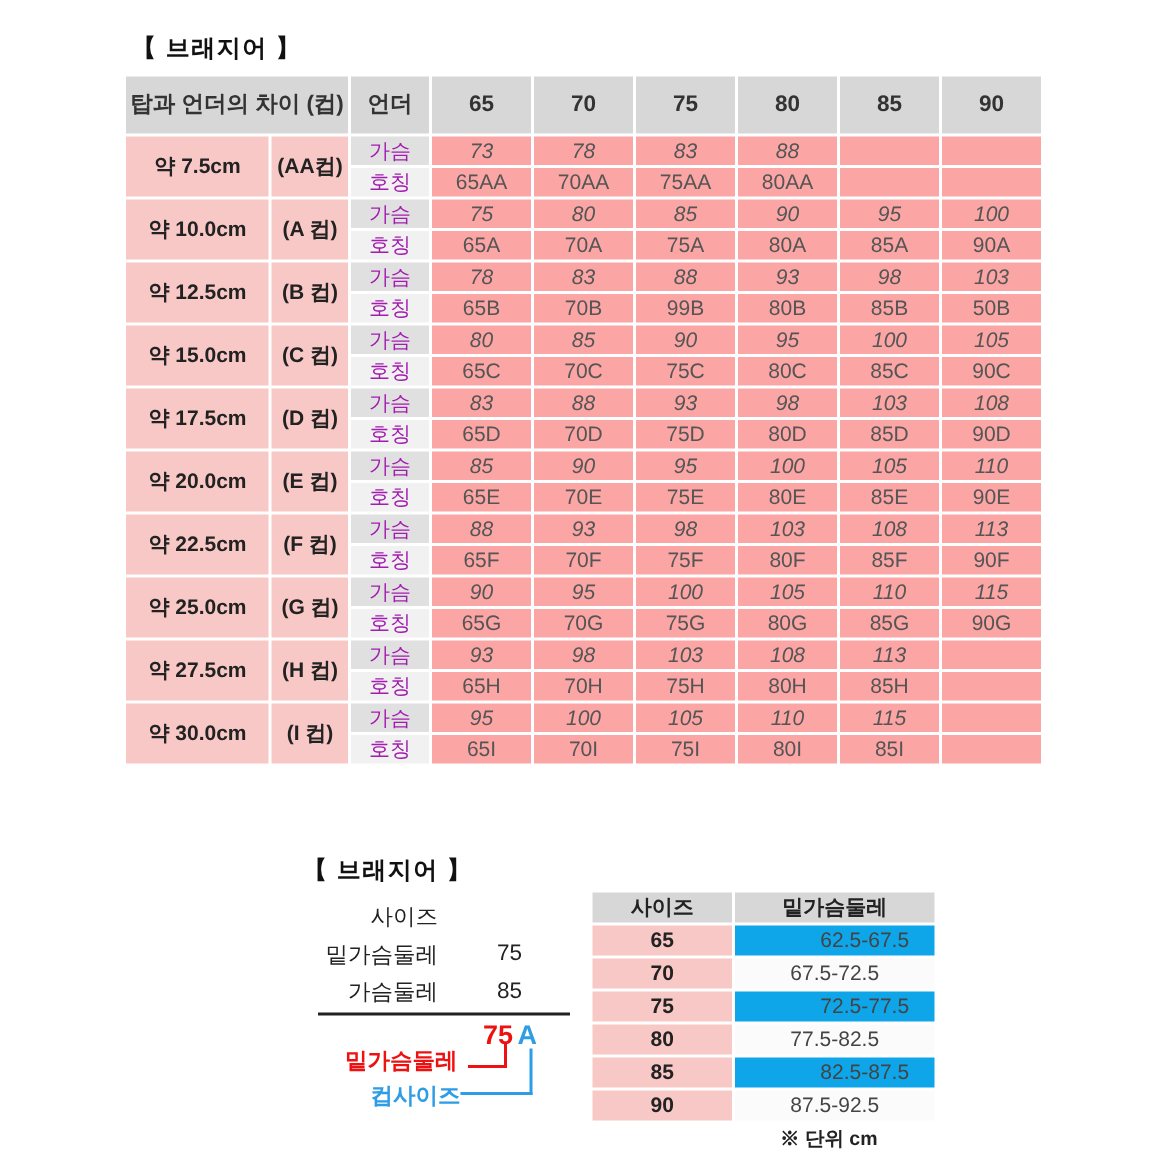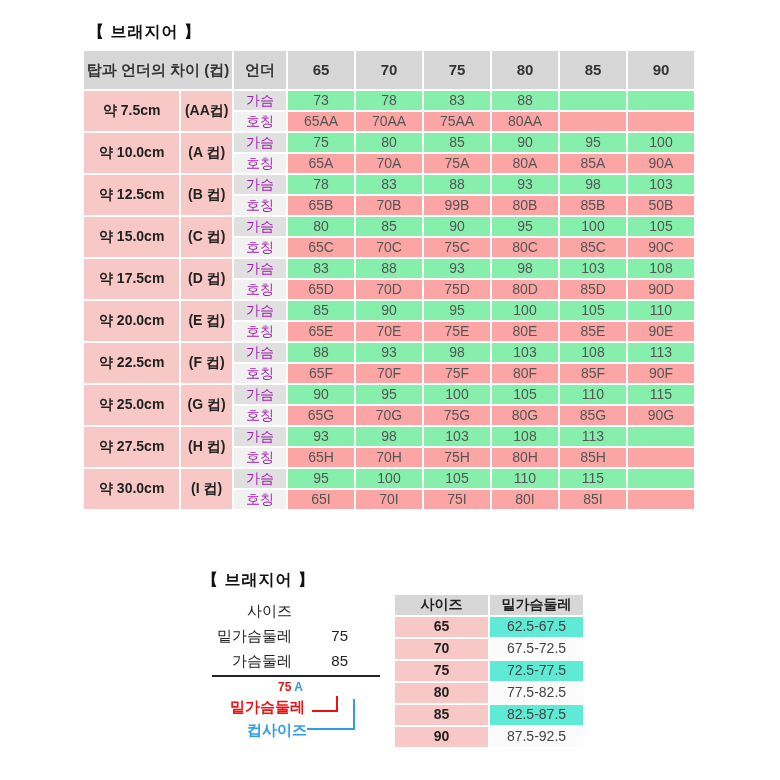--- a/index.html
+++ b/index.html
@@ -50,21 +50,21 @@
     background: var(--pink, #f8c8c6);
     width: 82px; font-weight: bold; font-size: 15px; color: #222;
   }
   td.c-cup {
     background: var(--pink, #f8c8c6);
     width: 40px; font-weight: bold; font-size: 15px; color: #222;
   }
   td.c-lab { width: 52px; color: #a21caf; }
   td.c-val { width: 66px; color: #555; }
   td.c-lab.g { background: #e0e0e0; }
-  td.c-val.g { background: #86efac; }
+  td.c-val.g { background: #fca5a5; font-style: italic; }
   td.c-lab.w { background: #f1f1f1; }
   td.c-val.w { background: #fca5a5; }
 
   
   .bottom {
     position: relative;
     margin-top: 47px;
     height: 225px;
   }
   .b-title {
@@ -73,21 +73,21 @@
   }
   .ex-txt { position: absolute; font-size: 15px; color: #222; white-space: nowrap; }
   .ex-lab { left: 200px; width: 92px; text-align: right; }
   .ex-val { left: 300px; width: 48px; text-align: right; }
   .ex-rule {
     position: absolute; left: 212px; top: 117px; width: 168px;
     border-top: 2px solid #222; height: 0;
   }
   .ex-result {
     position: absolute; left: 278px; top: 122px; width: 80px;
-    font-size: 12px; font-weight: bold;
+    text-align: right; font-size: 18px; font-weight: bold;
   }
   .ex-result .band { color: var(--accent-red, #ee1111); }
   .ex-result .cup  { color: var(--accent-blue, #2e9de6); margin-left: 3px; }
   .ann { position: absolute; font-size: 15px; font-weight: bold; white-space: nowrap; }
   .ann-under { left: 230px; top: 140px; color: var(--accent-red, #ee1111); }
   .ann-cup   { left: 247px; top: 163px; color: var(--accent-blue, #2e9de6); }
   .ann-line { position: absolute; }
   .ann-under-line {
     left: 312px; top: 138px; width: 24px; height: 14px;
     border-bottom: 2px solid var(--accent-red, #ee1111);
@@ -103,21 +103,21 @@
     position: absolute; left: 393px; top: 35px;
     border-collapse: separate; border-spacing: 2px; table-layout: fixed;
   }
   table.range th, table.range td {
     padding: 0; text-align: center; vertical-align: middle;
     width: 93px; height: 20px; font-size: 14px; line-height: 1.1; white-space: nowrap;
   }
   table.range th { background: var(--header-gray, #d7d7d7); font-weight: bold; color: #222; }
   td.r-size { background: var(--pink, #f8c8c6); font-weight: bold; color: #222; }
   td.r-range { color: #444; }
-  td.r-range.odd  { background: #5eead4; }
+  td.r-range.odd  { background: #0ea5e9; padding-left: 40px; }
   td.r-range.even { background: #fbfbfb; }
   .unit-note {
     position: absolute; left: 393px; top: 192px; width: 192px;
     text-align: right; font-size: 13px; font-weight: bold; color: #222;
   }
 </style>
 </head>
 <body>
 
 <div class="page-title">【 브래지어 】</div>
@@ -383,13 +383,14 @@
           <td class="r-size">85</td>
           <td class="r-range odd">82.5-87.5</td>
         </tr>
         <tr>
           <td class="r-size">90</td>
           <td class="r-range even">87.5-92.5</td>
         </tr>
       </tbody>
   </table>
 
+  <div class="unit-note">※ 단위 cm</div>
 </div>
 
 </body></html>

